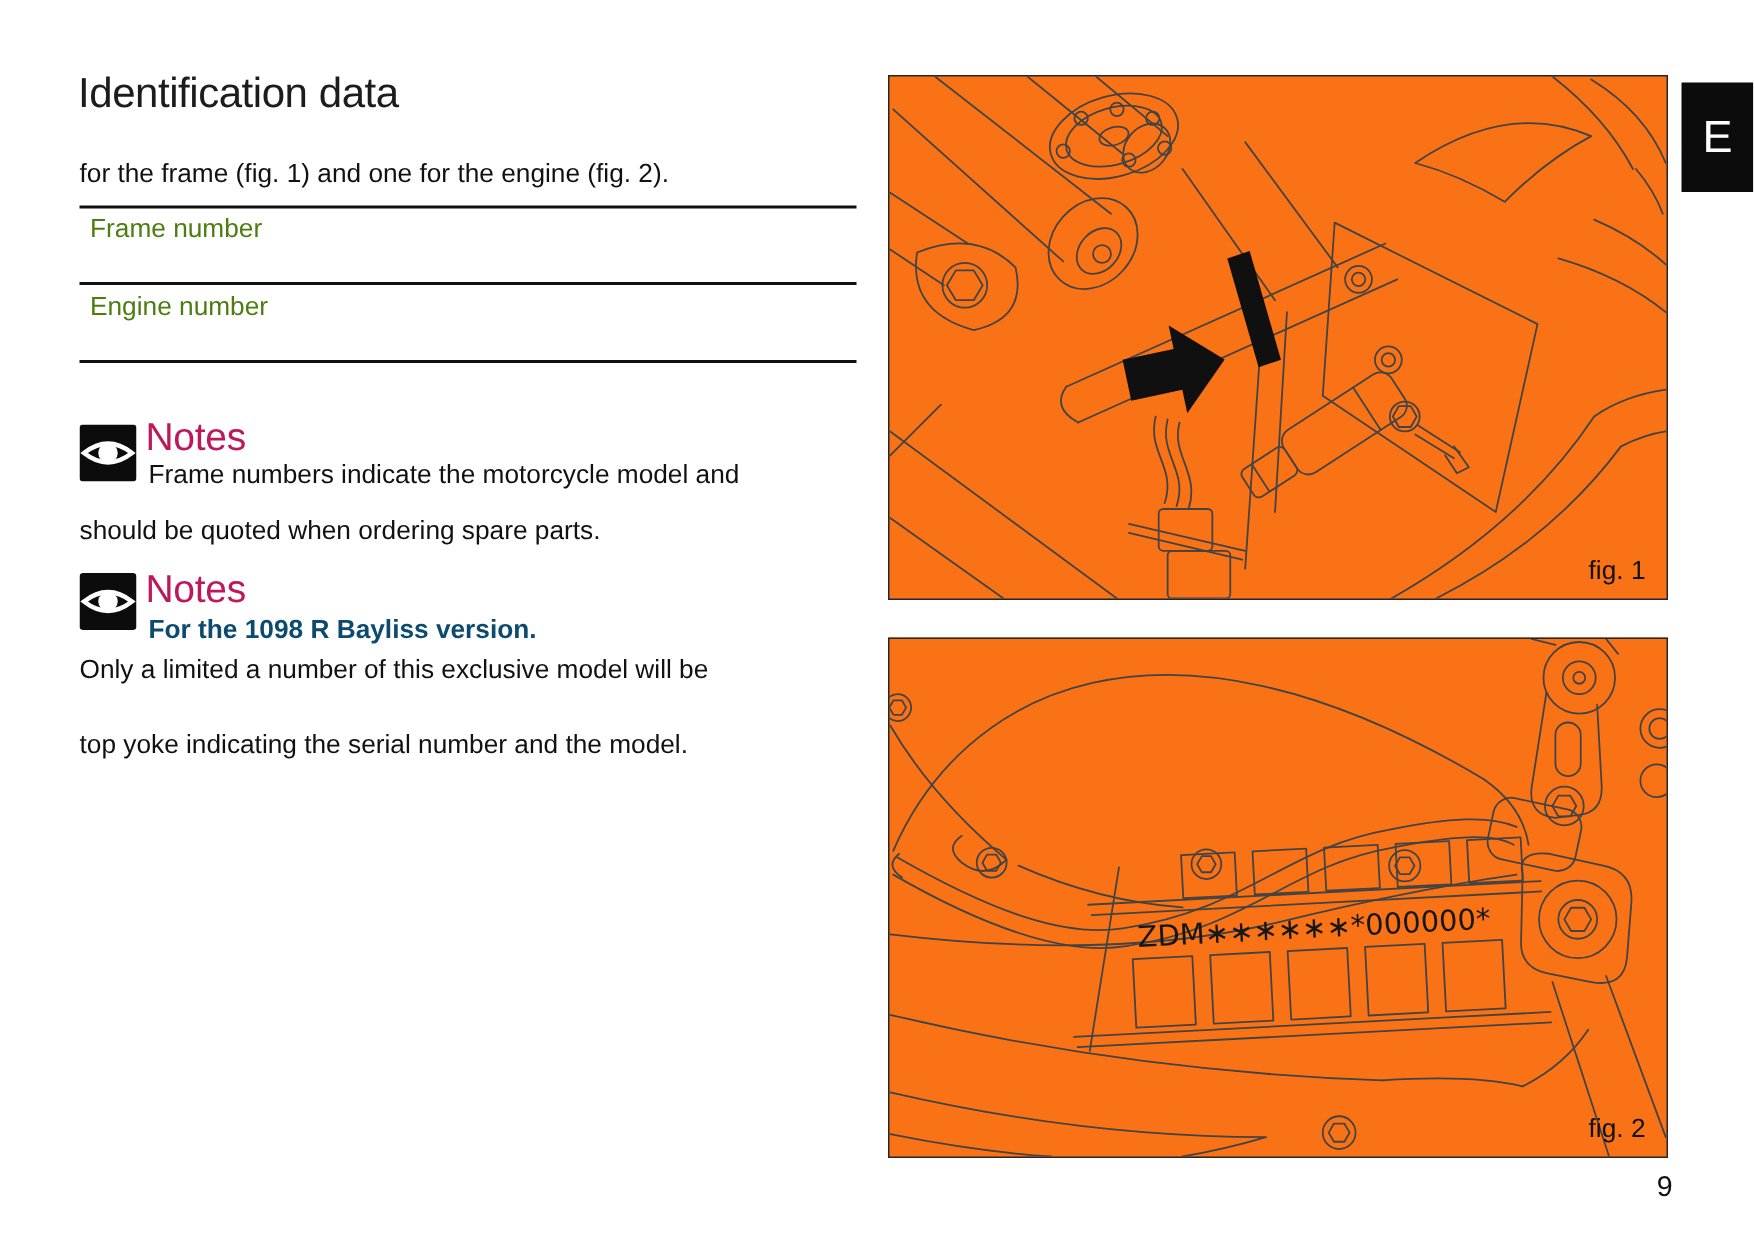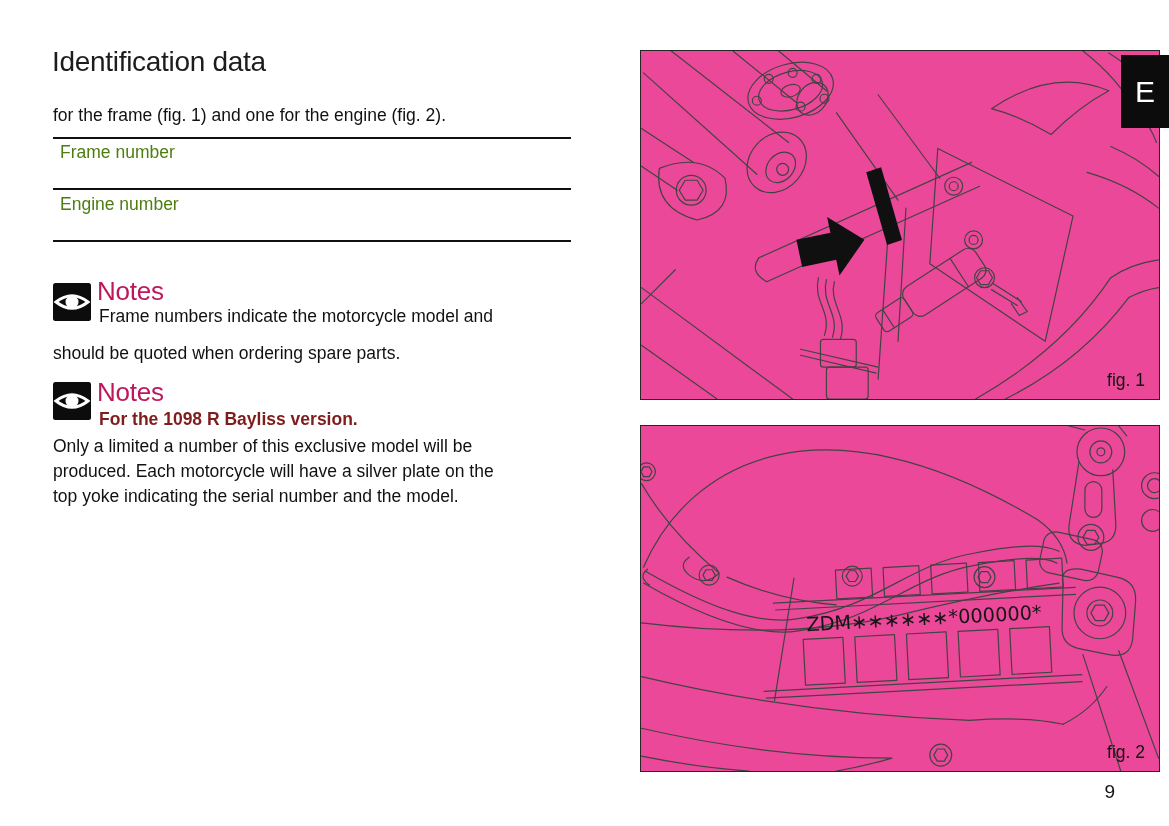--- a/index.html
+++ b/index.html
@@ -15,23 +15,23 @@
   .il2{left:53px;top:105px;}
   .rule{position:absolute;left:53px;width:518px;height:1.5px;background:#101010;}
   .r1{top:137px;} .r2{top:188px;} .r3{top:240px;}
   .field-label{font-size:17.5px;color:#4d7c0f;}
   .f1{left:60px;top:142px;} .f2{left:60px;top:194px;}
   .note-icon{position:absolute;width:38px;height:38px;}
   .ni1{left:53px;top:283px;} .ni2{left:53px;top:382px;}
   .note-heading{font-size:26px;color:#be185d;letter-spacing:-0.2px;}
   .nh1{left:97px;top:276px;} .nh2{left:97px;top:377px;}
   .n1l1{left:99px;top:306px;} .n1l2{left:53px;top:343px;}
-  .n2sub{left:99px;top:409px;font-size:17.5px;font-weight:bold;color:#7f1d1d;}
+  .n2sub{left:99px;top:409px;font-size:17.5px;font-weight:bold;color:#0c4a6e;}
   .n2l1{left:53px;top:436px;} .n2l2{left:53px;top:461px;} .n2l3{left:53px;top:486px;}
-  .fig-panel{position:absolute;left:592px;width:520px;border:1.4px solid #262626;background:#ec4899;box-sizing:border-box;margin-left:48px;}
+  .fig-panel{position:absolute;left:592px;width:520px;border:1.4px solid #262626;background:#f97316;box-sizing:border-box;}
   .fp1{top:50px;height:350px;}
   .fp2{top:425px;height:347px;}
   .fig-panel svg{position:absolute;left:0;top:0;width:100%;height:100%;}
   .fig-label{position:absolute;right:14px;bottom:8px;font-size:17.5px;color:#111;white-space:nowrap;}
   .section-tab{
     position:absolute;left:1121px;top:55px;width:48px;height:73px;background:#0c0c0c;
     color:#ffffff;font-size:30px;text-align:center;line-height:73px;
   }
   .page-number{left:1050px;top:781px;width:65px;text-align:right;font-size:19px;color:#111;}
   .plate-text{font-family:"DejaVu Sans","Liberation Sans",sans-serif;font-size:19.5px;fill:#161616;}
@@ -60,21 +60,20 @@
   <div class="abs body-line n1l2">should be quoted when ordering spare parts.</div>
 
   <svg class="note-icon ni2" viewBox="0 0 38 38">
     <rect x="0" y="0" width="38" height="38" rx="2.5" fill="#0c0c0c"></rect>
     <path d="M3 19 Q19 6.5 35 19 Q19 31.5 3 19 Z" fill="none" stroke="#ffffff" stroke-width="3"></path>
     <circle cx="19" cy="19" r="6.5" fill="#ffffff"></circle>
   </svg>
   <div class="abs note-heading nh2">Notes</div>
   <div class="abs n2sub">For the 1098 R Bayliss version.</div>
   <div class="abs body-line n2l1">Only a limited a number of this exclusive model will be</div>
-  <div class="abs body-line n2l2">produced. Each motorcycle will have a silver plate on the</div>
   <div class="abs body-line n2l3">top yoke indicating the serial number and the model.</div>
 
   <div class="fig-panel fp1">
     <svg viewBox="0 0 520 350">
       <g fill="none" stroke="#434343" stroke-width="1.2" stroke-linecap="round" stroke-linejoin="round">
 
         <path d="M30 0 L148 92"></path>
         <path d="M2 22 L116 124"></path>
         <ellipse cx="136" cy="112" rx="27" ry="33" transform="rotate(42 136 112)"></ellipse>
         <ellipse cx="140" cy="117" rx="13" ry="17" transform="rotate(42 140 117)"></ellipse>

